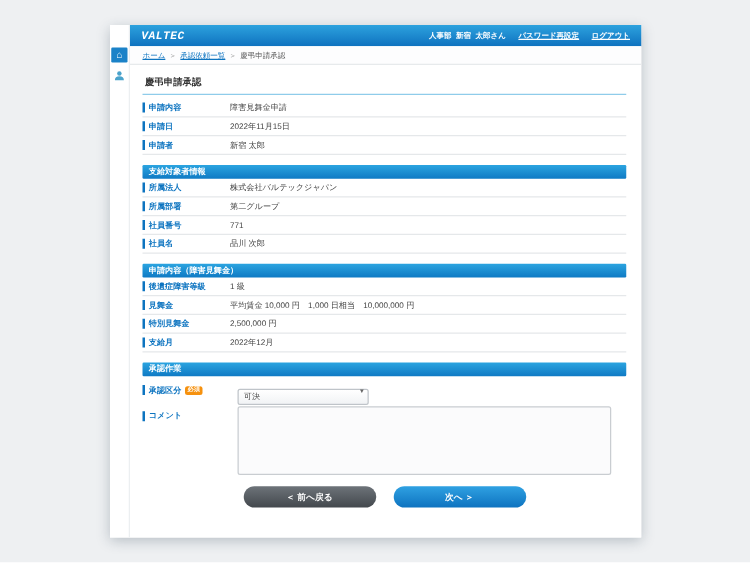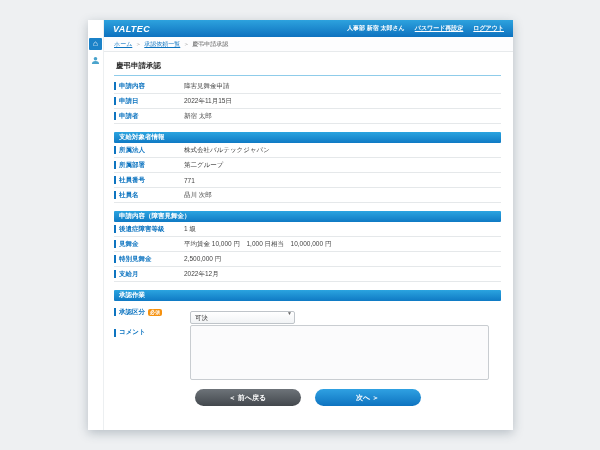--- a/index.html
+++ b/index.html
@@ -13,21 +13,21 @@
   .sidebar { width:16px; background:#fff; border-right:1px solid #eceff1; padding-top:18px;
              display:flex; flex-direction:column; align-items:center; gap:4px; }
   .side-icon { width:13px; height:12px; display:flex; align-items:center; justify-content:center;
                font-size:8px; line-height:1; cursor:pointer; }
   .side-icon.active { background:#1b82c8; color:#fff; border-radius:1px; }
   .side-icon.people { color:#4aa3cc; }
 
   
   .main { flex:1; display:flex; flex-direction:column; min-width:0; }
   .topbar { height:17px; background:linear-gradient(#2da2de,#0e72bf); display:flex; align-items:center;
-            padding:0 9px; flex:0 0 auto; }
+            padding:0 9px; flex:0 0 auto;font-family:Liberation Mono, monospace; }
   .logo { color:#fff; font-weight:bold; font-style:italic; font-size:9px; letter-spacing:.4px; }
   .top-right { margin-left:auto; display:flex; align-items:center; gap:10px; }
   .user-name { color:#fff; font-size:6px; font-weight:bold; white-space:nowrap; }
   .toplink { color:#fff; font-size:6px; font-weight:bold; text-decoration:underline; cursor:pointer; white-space:nowrap; }
 
   .breadcrumb { height:15px; flex:0 0 auto; display:flex; align-items:center; gap:3px;
                 padding:0 10px; background:#fdfdfe; border-bottom:1px solid #e7eaec;
                 font-size:6px; color:#777; }
   .crumb-link { color:#0d74c0; text-decoration:underline; cursor:pointer; }
   .crumb-sep { color:#999; }

